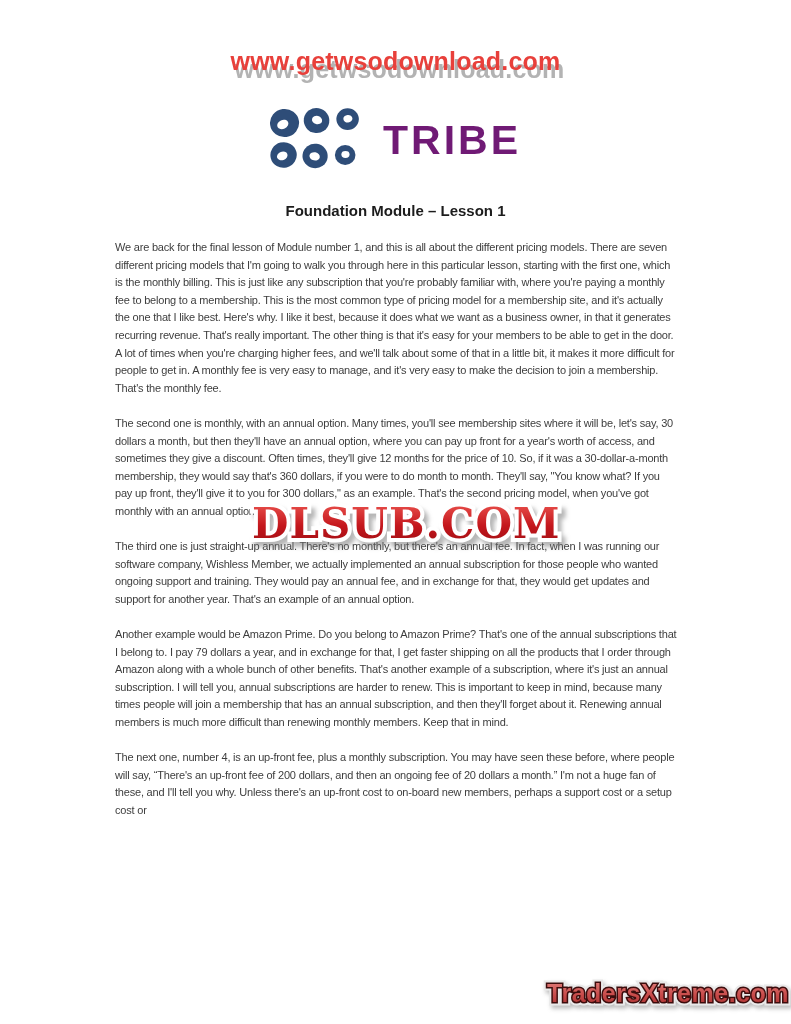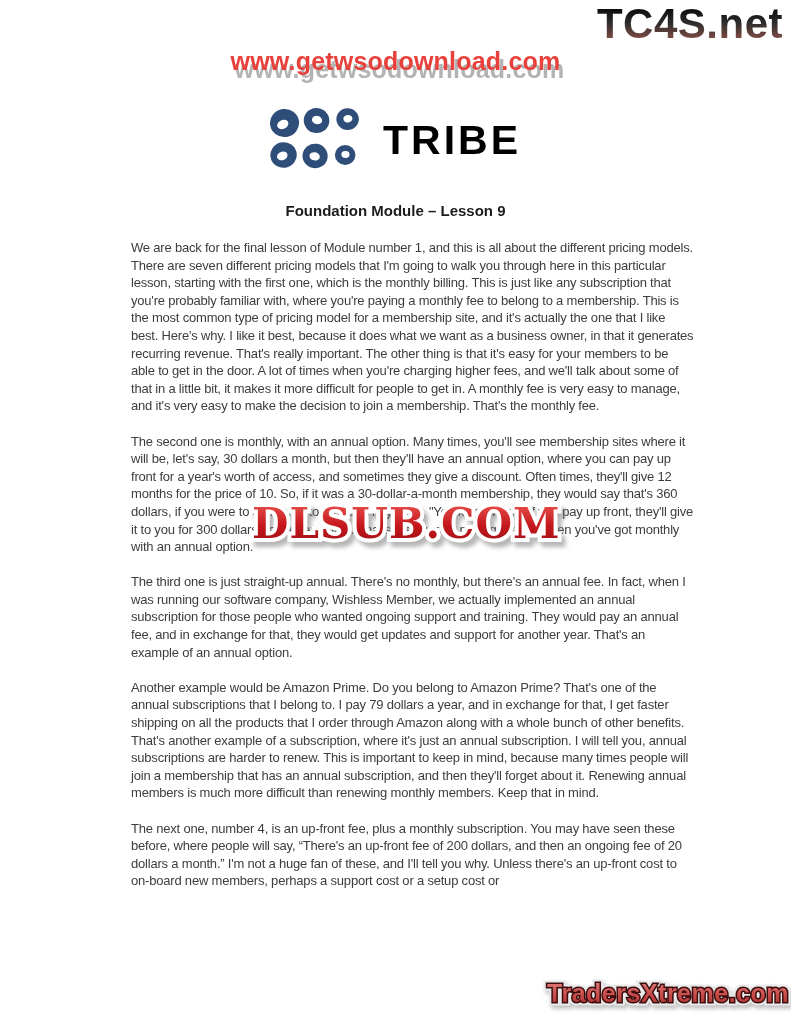--- a/index.html
+++ b/index.html
@@ -33,34 +33,34 @@
   .getwso .main{
     position:relative;color:#e8403b;white-space:nowrap;z-index:1;
   }
 
   
   .tribe{
     position:absolute;top:106px;left:0;width:100%;
     display:flex;justify-content:center;align-items:center;gap:16px;
   }
   .tribe-word{
-    font-size:41px;font-weight:bold;color:#000000;letter-spacing:3px;
+    font-size:41px;font-weight:bold;color:#701a75;letter-spacing:3px;
   }
 
   
   .heading{
     position:absolute;top:202px;left:0;width:100%;
     text-align:center;font-size:15px;font-weight:bold;color:#1c1c1c;
   }
 
   
   .bodytext{
     position:absolute;left:115px;top:239px;width:563px;
-    font-size:13px;line-height:17.6px;letter-spacing:-0.2px;
-    color:#3d3d3d;text-align:left;margin-left:16px;
+    font-size:11px;line-height:17.6px;letter-spacing:-0.2px;
+    color:#3d3d3d;text-align:left;
   }
   .bodytext p{margin:0 0 17.6px 0;}
 
   
   .dlsub{
     position:absolute;left:252px;top:499px;width:300px;height:56px;
     filter:drop-shadow(4px 5px 2px rgba(110,110,110,.5));
     z-index:5;
   }
   .dlsub span{
@@ -89,21 +89,20 @@
   .txfoot .fill{
     background:linear-gradient(180deg,#e38380 0%,#c84b4a 55%,#a32c2c 100%);
     -webkit-background-clip:text;background-clip:text;color:transparent;
   }
 </style>
 </head>
 <body>
 
 <div class="page">
 
-  <div class="tc4s">TC4S.net</div>
 
   <div class="getwso">
     <span class="echo">www.getwsodownload.com</span>
     <span class="main">www.getwsodownload.com</span>
   </div>
 
   <div class="tribe">
     <span>
       <svg width="97" height="65" viewBox="0 0 100 66" xmlns="http://www.w3.org/2000/svg">
         <g fill="#2e4d78">
@@ -120,21 +119,21 @@
           <ellipse cx="80.3" cy="12.6" rx="4.7" ry="3.9" transform="rotate(-5 80.3 12.6)"></ellipse>
           <ellipse cx="12.6" cy="51" rx="5.6" ry="4.3" transform="rotate(-20 12.6 51)"></ellipse>
           <ellipse cx="46" cy="51.4" rx="5.4" ry="4.2" transform="rotate(12 46 51.4)"></ellipse>
           <ellipse cx="77.8" cy="49.6" rx="4.2" ry="3.6"></ellipse>
         </g>
       </svg>
     </span>
     <span class="tribe-word">TRIBE</span>
   </div>
 
-  <div class="heading">Foundation Module – Lesson 9</div>
+  <div class="heading">Foundation Module – Lesson 1</div>
 
   <div class="bodytext">
     <p>We are back for the final lesson of Module number 1, and this is all about the different pricing models. There are seven different pricing models that I'm going to walk you through here in this particular lesson, starting with the first one, which is the monthly billing. This is just like any subscription that you're probably familiar with, where you're paying a monthly fee to belong to a membership. This is the most common type of pricing model for a membership site, and it's actually the one that I like best. Here's why. I like it best, because it does what we want as a business owner, in that it generates recurring revenue. That's really important. The other thing is that it's easy for your members to be able to get in the door. A lot of times when you're charging higher fees, and we'll talk about some of that in a little bit, it makes it more difficult for people to get in. A monthly fee is very easy to manage, and it's very easy to make the decision to join a membership. That's the monthly fee.</p>
     <p>The second one is monthly, with an annual option. Many times, you'll see membership sites where it will be, let's say, 30 dollars a month, but then they'll have an annual option, where you can pay up front for a year's worth of access, and sometimes they give a discount. Often times, they'll give 12 months for the price of 10. So, if it was a 30-dollar-a-month membership, they would say that's 360 dollars, if you were to do month to month. They'll say, "You know what? If you pay up front, they'll give it to you for 300 dollars," as an example. That's the second pricing model, when you've got monthly with an annual option.</p>
     <p>The third one is just straight-up annual. There's no monthly, but there's an annual fee. In fact, when I was running our software company, Wishless Member, we actually implemented an annual subscription for those people who wanted ongoing support and training. They would pay an annual fee, and in exchange for that, they would get updates and support for another year. That's an example of an annual option.</p>
     <p>Another example would be Amazon Prime. Do you belong to Amazon Prime? That's one of the annual subscriptions that I belong to. I pay 79 dollars a year, and in exchange for that, I get faster shipping on all the products that I order through Amazon along with a whole bunch of other benefits. That's another example of a subscription, where it's just an annual subscription. I will tell you, annual subscriptions are harder to renew. This is important to keep in mind, because many times people will join a membership that has an annual subscription, and then they'll forget about it. Renewing annual members is much more difficult than renewing monthly members. Keep that in mind.</p>
     <p>The next one, number 4, is an up-front fee, plus a monthly subscription. You may have seen these before, where people will say, “There's an up-front fee of 200 dollars, and then an ongoing fee of 20 dollars a month.” I'm not a huge fan of these, and I'll tell you why. Unless there's an up-front cost to on-board new members, perhaps a support cost or a setup cost or</p>
   </div>
 
   <div class="dlsub">

